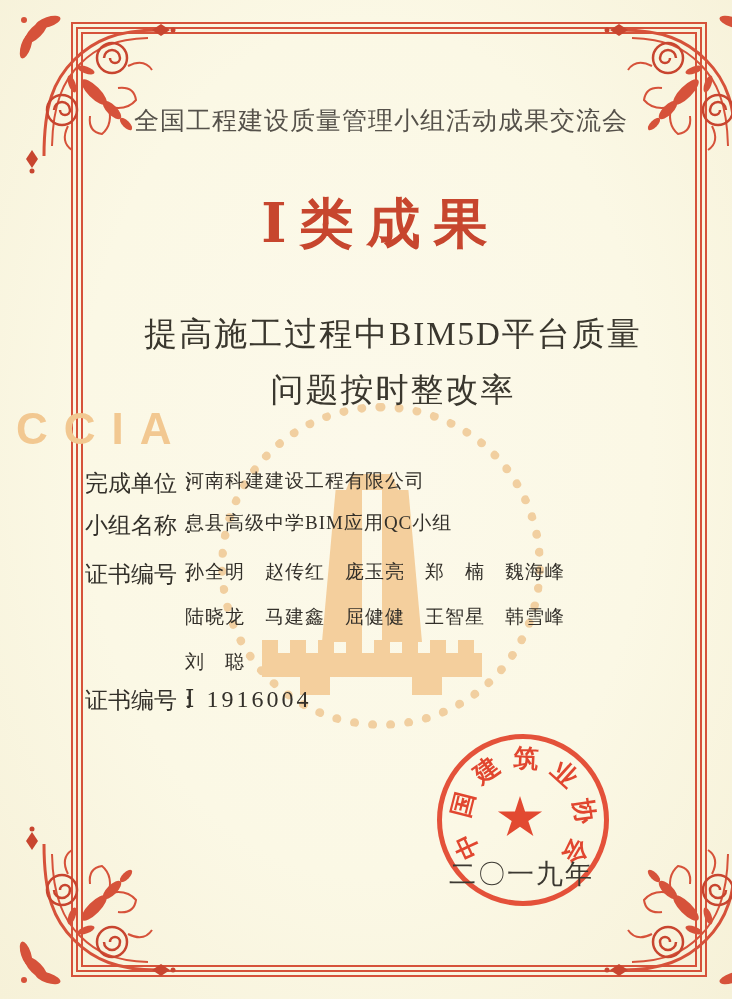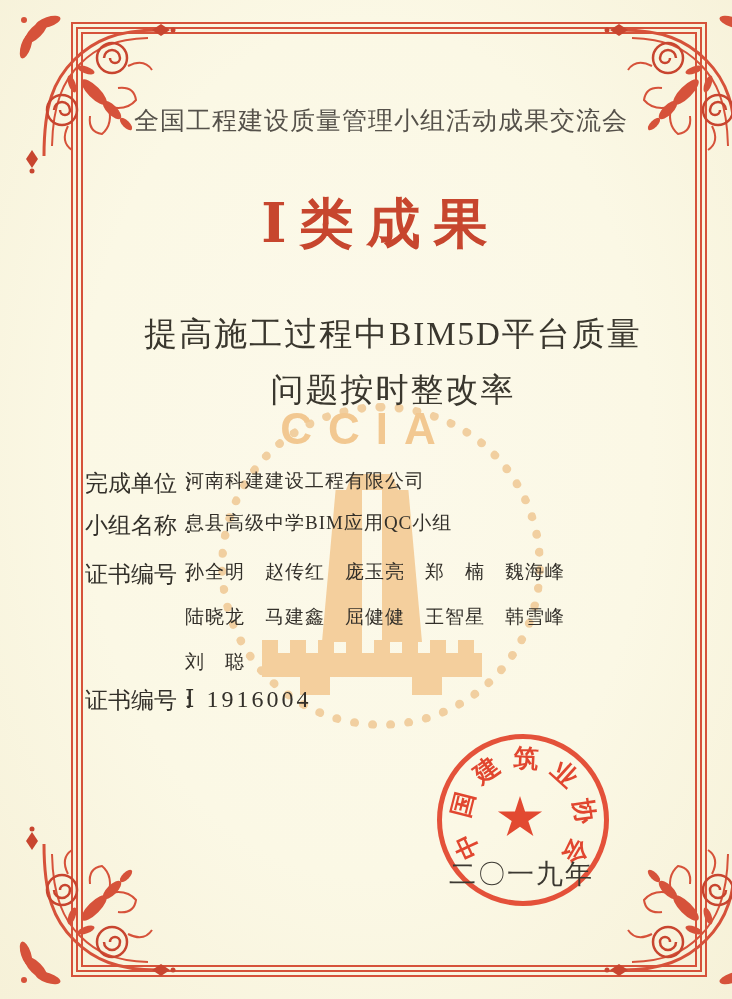--- a/index.html
+++ b/index.html
@@ -27,23 +27,23 @@
   .corner.tr{left:602px;top:6px;transform:scaleX(-1);}
   .corner.bl{left:8px;top:824px;transform:scaleY(-1);}
   .corner.br{left:602px;top:824px;transform:scale(-1,-1);}
   
   .wm{position:absolute;z-index:0;}
   .wm-chain{
     left:218px;top:403px;width:326px;height:326px;border-radius:50%;
     border:9px dotted #f1cfa0;box-sizing:border-box;
   }
   .wm-ccia{
-    left:0;right:0;top:404px;text-align:center;
+    left:0;right:0;top:404px;text-align:left;
     font-family:"Liberation Sans","DejaVu Sans",sans-serif;
-    font-weight:bold;font-size:44px;letter-spacing:16px;color:#f2c891;
+    font-weight:bold;font-size:44px;letter-spacing:16px;color:#f2c891;padding-left:16px;
   }
   .wm-pillar{width:40px;height:152px;background:#f4cf9d;top:490px;}
   .wm-pillar.left{left:322px;clip-path:polygon(34% 0,100% 0,100% 100%,0 100%);}
   .wm-pillar.right{left:382px;clip-path:polygon(0 0,66% 0,100% 100%,0 100%);}
   .wm-cap{left:346px;top:474px;width:52px;height:16px;background:#f4cf9d;
     clip-path:polygon(12% 0,88% 0,100% 100%,0 100%);}
   .wm-wall-top{left:262px;top:640px;width:220px;height:13px;
     background:repeating-linear-gradient(90deg,#f4cf9d 0 16px,transparent 16px 28px);}
   .wm-wall-body{left:262px;top:653px;width:220px;height:24px;background:#f4cf9d;}
   .wm-foot{top:677px;width:30px;height:18px;background:#f4cf9d;}

